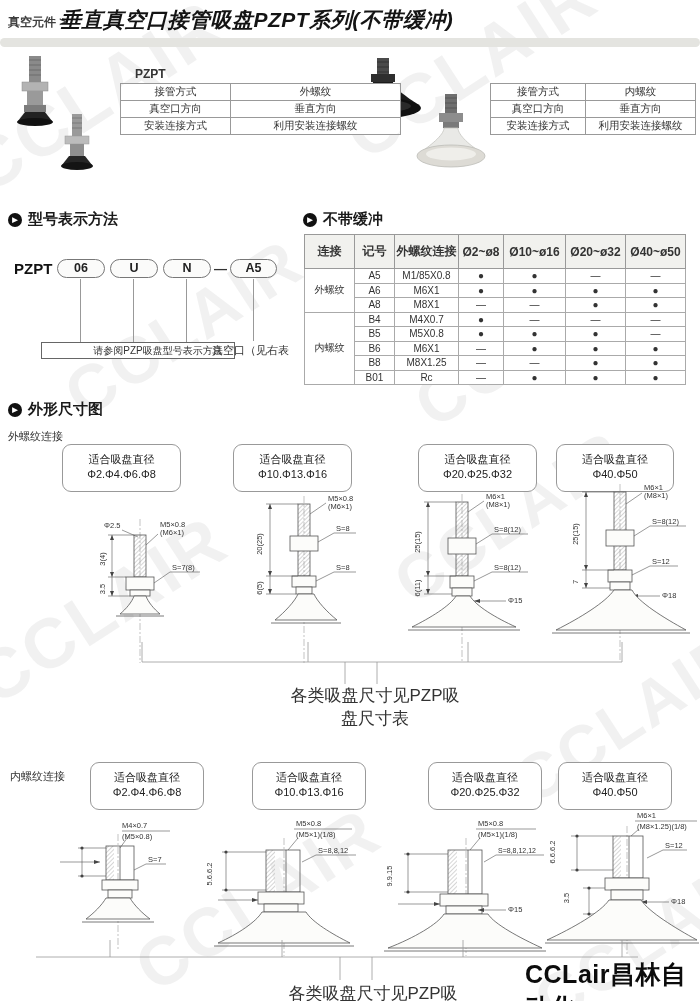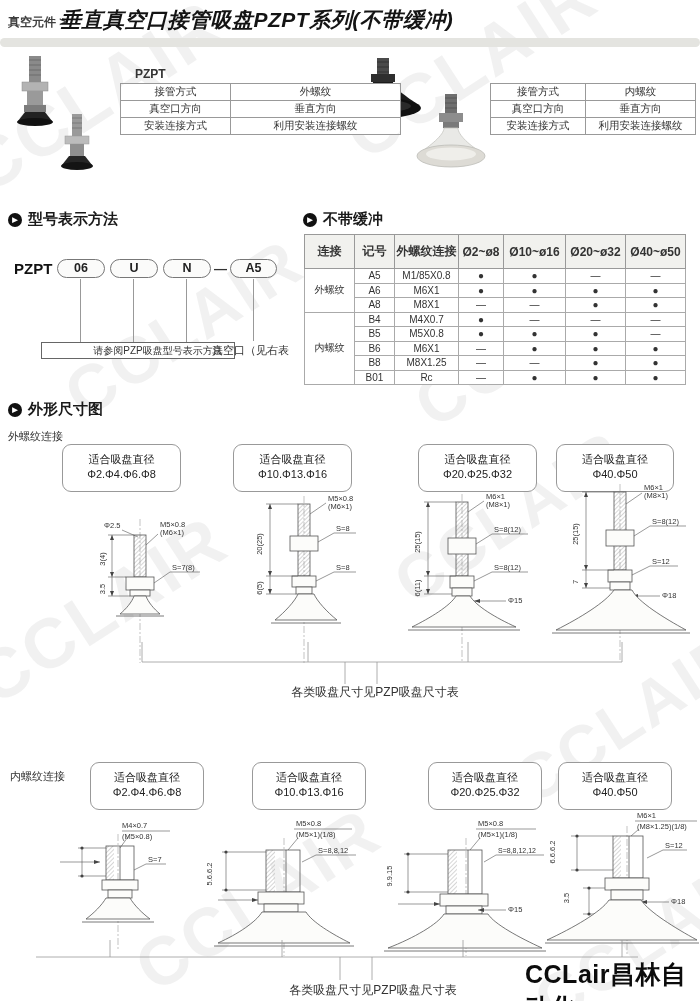--- a/index.html
+++ b/index.html
@@ -41,21 +41,21 @@
   .sub-label{font-size:11px;color:#333;}
   .size-box{position:absolute;border:1px solid #999;border-radius:9px;background:#fff;
             text-align:center;font-size:11px;color:#222;padding-top:7px;line-height:15px;}
   .dr text{font-size:7.5px;fill:#333;}
   .dr .sm{font-size:7px;}
   .dr .ln{stroke:#555;stroke-width:0.8;fill:none;}
   .dr .body{fill:#fcfcfa;stroke:#555;stroke-width:0.8;}
   .dr .cl{stroke:#9a9a9a;stroke-width:0.6;stroke-dasharray:7 2 2 2;fill:none;}
   .dr .dim{stroke:#555;stroke-width:0.6;fill:none;}
   .dr .arr{fill:#444;stroke:none;}
-  .caption{position:absolute;font-size:12px;color:#333;text-align:center;}
+  .caption{position:absolute;font-size:17px;color:#333;text-align:center;}
   .bracket line{stroke:#999;stroke-width:0.8;}
   .footer{font-size:25px;font-weight:bold;color:#0c0c0c;letter-spacing:0.5px;}
 </style>
 </head>
 <body>
 
 <div class="page">
 
   <div class="wm abs" style="left:-50px;top:55px;font-size:72px;">CCLAIR</div>
   <div class="wm abs" style="left:330px;top:25px;font-size:70px;">CCLAIR</div>

